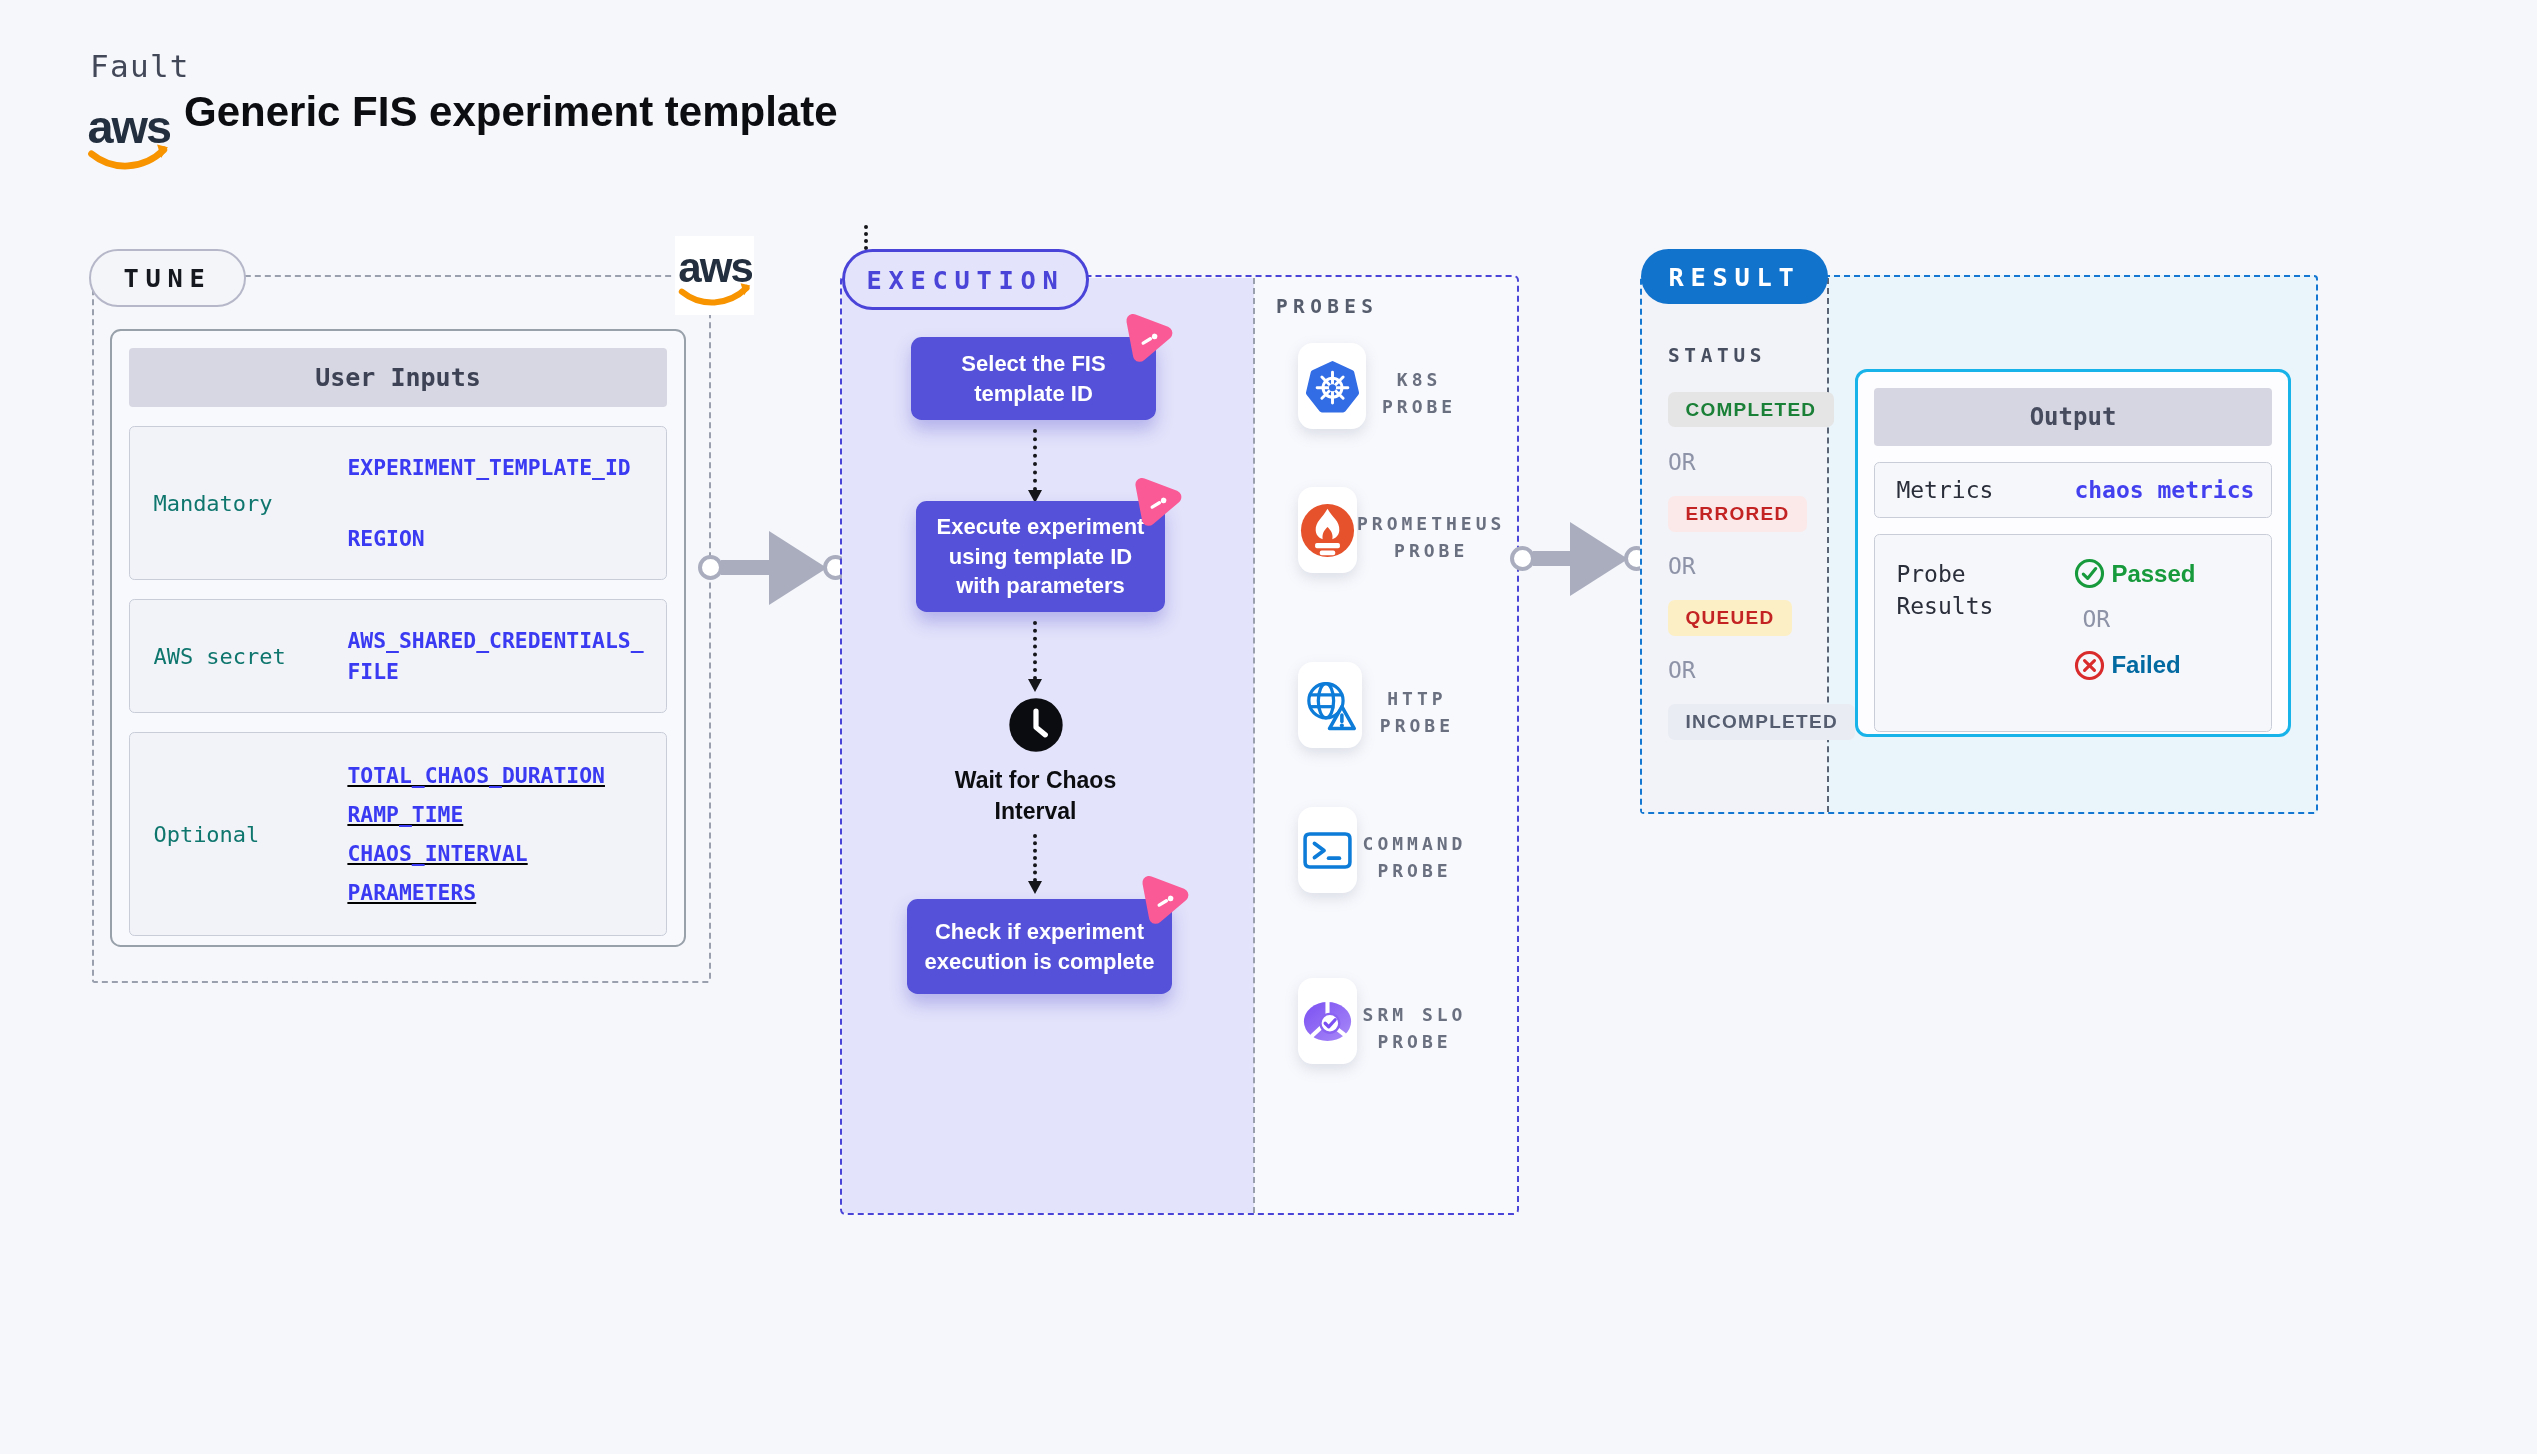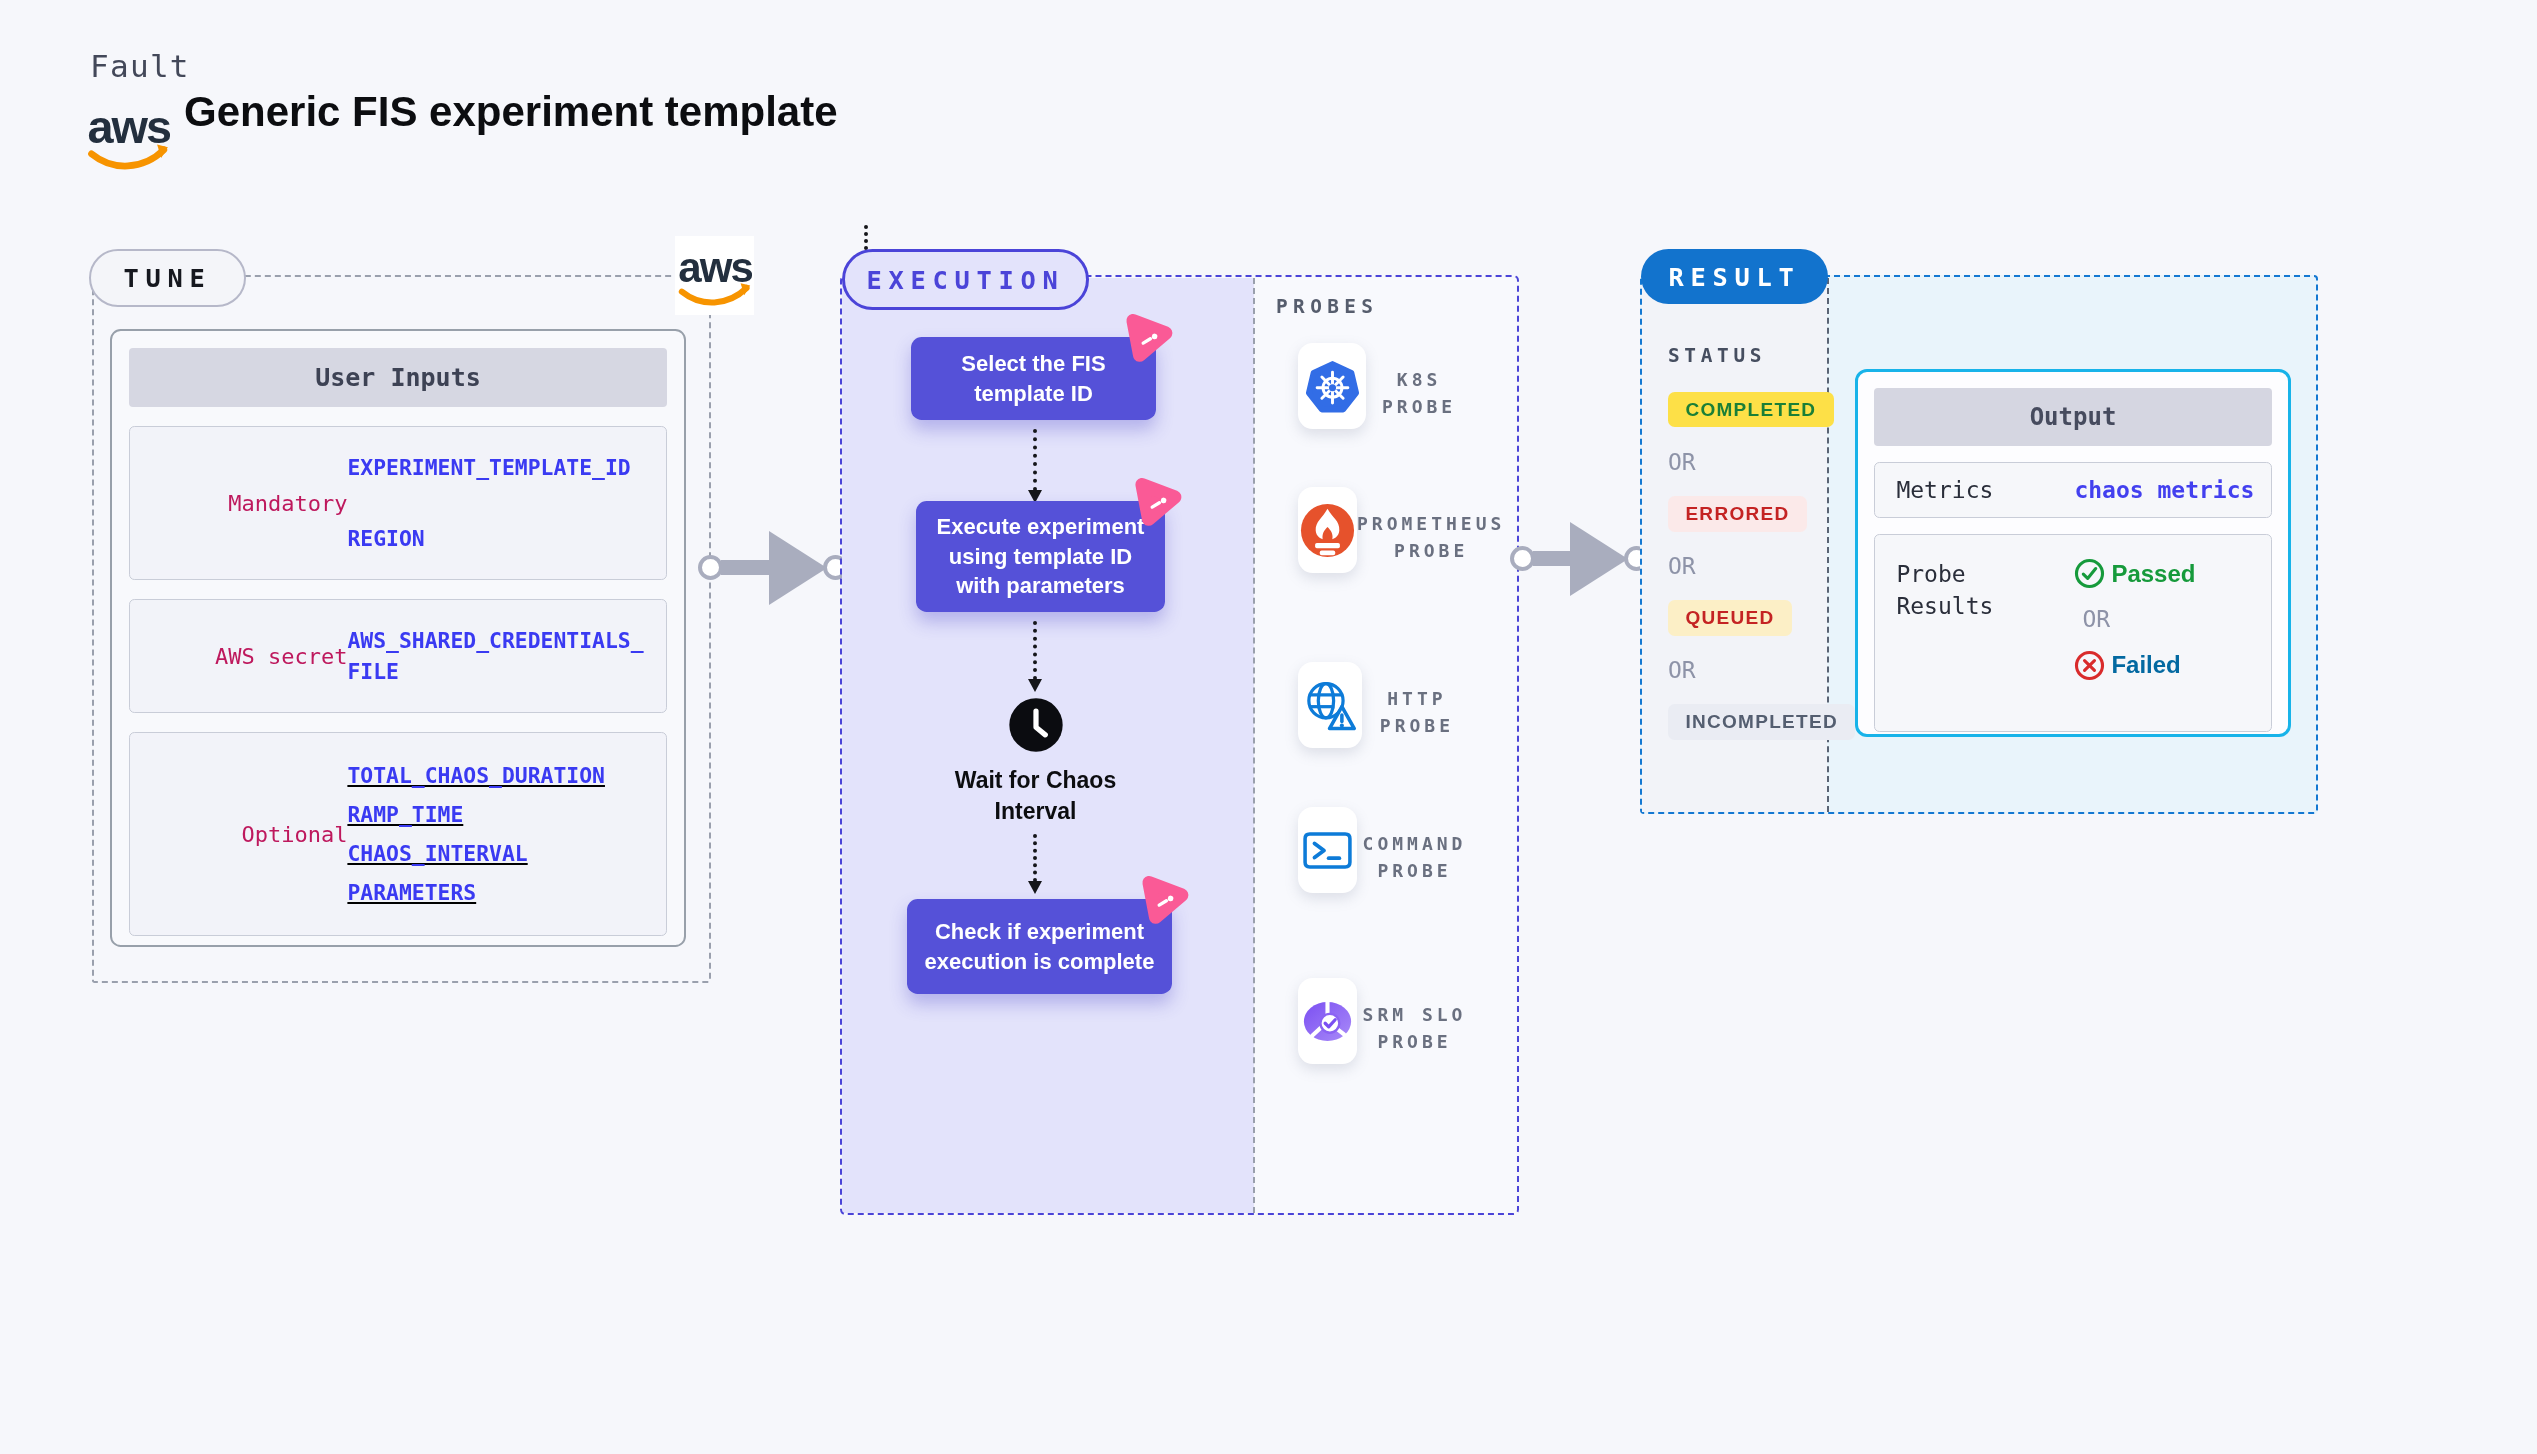--- a/index.html
+++ b/index.html
@@ -19,21 +19,21 @@
   .pill-exec{left:842px;top:249px;width:241px;height:55px;background:#e3e3fb;border:3.3px solid #4b44d8;color:#4b44d8;}
   .pill-result{left:1641px;top:249px;width:187px;height:55px;background:#1273cd;border:none;color:#ffffff;}
 
   
   .tune-box{left:92px;top:275px;width:615px;height:704px;border:2.7px dashed #9aa0ad;border-radius:2.7px;}
   .aws-patch{left:675px;top:236px;width:79px;height:79px;background:#ffffff;display:flex;align-items:center;justify-content:center;}
   .ui-card{left:110px;top:329px;width:576px;height:618px;background:#f8f9fc;border:2.7px solid #98a0aa;border-radius:10.7px;box-sizing:border-box;padding:17.4px;}
   .ui-header{height:59px;background:#d6d7e2;border-radius:4px;display:flex;align-items:center;justify-content:center;
              font-family:"DejaVu Sans Mono",monospace;font-size:25px;font-weight:600;color:#3d4254;}
   .ui-row{background:#f2f3f9;border:1.3px solid #c9cdd8;border-radius:5.4px;display:flex;align-items:center;margin-top:19px;box-sizing:border-box;}
-  .ui-row-label{width:194px;padding-left:23px;font-family:"DejaVu Sans Mono",monospace;font-size:22px;color:#be185d;text-align:right;}
+  .ui-row-label{width:194px;padding-left:23px;font-family:"DejaVu Sans Mono",monospace;font-size:22px;color:#0f766e;}
   .ui-vals{display:flex;flex-direction:column;gap:40px;}
   .ui-val{font-family:"DejaVu Sans Mono",monospace;font-size:21.4px;font-weight:600;color:#3a3af2;width:23ch;word-break:break-all;line-height:31px;}
 
   
   .harrow{display:flex;align-items:center;}
   .ring{width:17.4px;height:17.4px;border:4.7px solid #a9adbe;border-radius:50%;background:#ffffff;flex:0 0 auto;}
   .bar{height:14.7px;background:#a9adbe;flex:1 1 auto;margin:0 -2.7px;}
   .tri{width:0;height:0;border-left:58px solid #a9adbe;border-top:37px solid transparent;border-bottom:37px solid transparent;flex:0 0 auto;margin-right:-4px;}
 
   
@@ -58,21 +58,21 @@
               box-shadow:0 5.4px 13.4px rgba(110,118,145,0.20);}
   .probe-label{margin-top:14.7px;font-family:"DejaVu Sans Mono",monospace;font-weight:700;font-size:18px;letter-spacing:4px;
                color:#6a7080;text-align:center;line-height:27px;}
 
   
   .result-box{left:1640px;top:275px;width:678px;height:539px;border:2.7px dashed #1478d2;border-radius:4px;background:#e9f4fb;box-sizing:border-box;}
   .result-left{left:1642px;top:278px;width:185px;height:534px;background:#f2f3f8;}
   .result-divider{left:1827px;top:278px;width:0;height:534px;border-left:2px dashed #5a6374;}
   .status-title{font-family:"DejaVu Sans Mono",monospace;font-weight:700;font-size:19.4px;letter-spacing:4.7px;color:#464e60;}
   .badge{display:inline-block;font-weight:700;font-size:19px;letter-spacing:1.3px;padding:6.7px 17.4px;border-radius:6.7px;}
-  .b-completed{background:#fde047;color:#1a7f37;}
+  .b-completed{background:#e5e5e5;color:#1a7f37;}
   .b-errored{background:#fbe9e9;color:#c42323;}
   .b-queued{background:#fcefc6;color:#c42323;}
   .b-incompleted{background:#eaecf3;color:#545e70;}
   .or{font-family:"DejaVu Sans Mono",monospace;font-size:23px;color:#8e93a8;}
 
   .out-card{left:1855px;top:369px;width:436px;height:368px;background:#fdfdff;border:3.3px solid #18b3e9;border-radius:12px;box-sizing:border-box;padding:16px;}
   .out-header{height:58px;background:#d5d6e1;border-radius:4px;display:flex;align-items:center;justify-content:center;
               font-family:"DejaVu Sans Mono",monospace;font-size:24px;font-weight:600;color:#464b5e;}
   .out-row{border:1.3px solid #c9cdd8;border-radius:5.4px;background:#f6f7fa;display:flex;align-items:center;box-sizing:border-box;margin-top:16px;}
   .out-label{width:154px;padding-left:21.4px;font-family:"DejaVu Sans Mono",monospace;font-size:23px;color:#2a2e3a;line-height:32px;}

